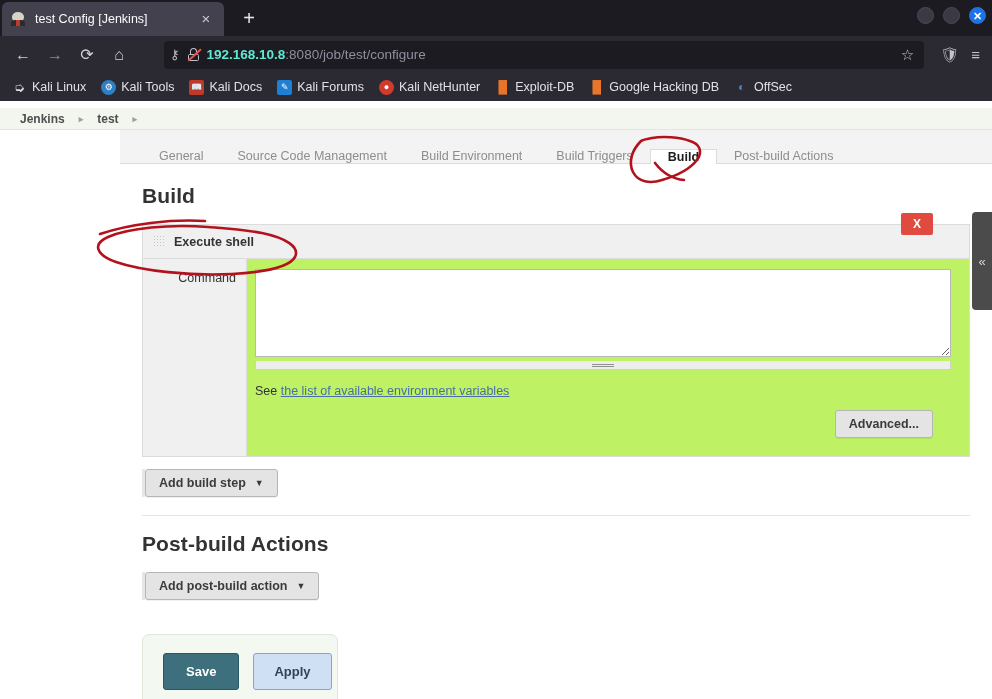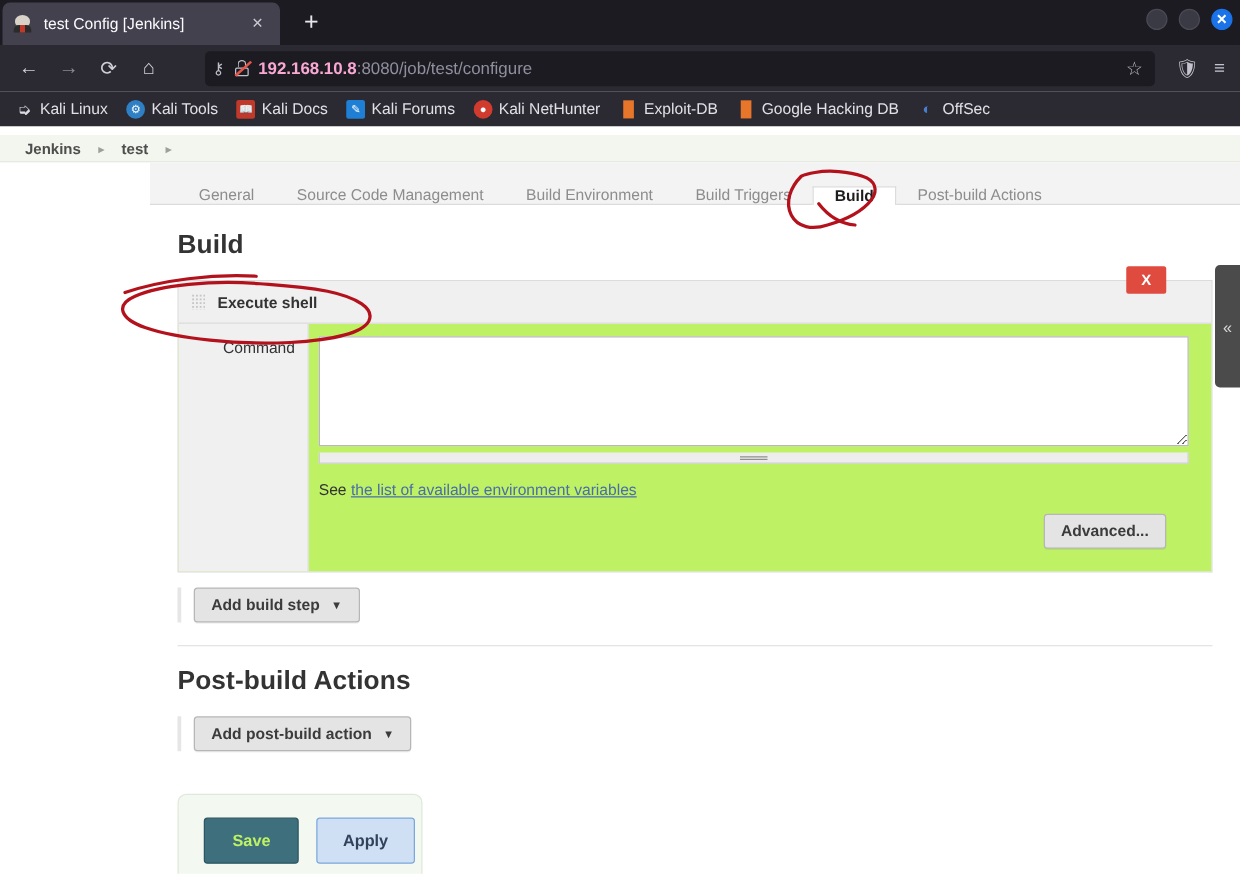--- a/index.html
+++ b/index.html
@@ -79,21 +79,21 @@
   .lockbroken .body { position: absolute; left: 1px; bottom: 1px; width: 11px;
       height: 7px; border: 1.4px solid #c0c0cb; border-radius: 1.5px; }
   .lockbroken .shackle { position: absolute; left: 3px; top: 0px; width: 7px;
       height: 6px; border: 1.4px solid #c0c0cb; border-bottom: none;
       border-radius: 4px 4px 0 0; }
   .lockbroken .slash { position: absolute; left: -1px; top: 6px; width: 17px;
       height: 1.6px; background: #e4564a; transform: rotate(-42deg);
       transform-origin: center; }
   .url { font-size: 13.5px; color: #8f8f9d; white-space: nowrap;
          overflow: hidden; font-family: "Liberation Sans", sans-serif; }
-  .url b { color: #f9a8d4; font-weight: 700; }
+  .url b { color: #5eead4; font-weight: 700; }
   .star { margin-left: auto; color: #c3c3cd; font-size: 15px; padding: 0 4px; }
   .navright { display: flex; align-items: center; gap: 12px; padding-right: 4px; }
   .navright span { color: #c3c3cd; font-size: 15px; }
 
   .bookmarks {
     height: 28px; background: #2b2a33; display: flex; align-items: center;
     padding: 0 6px; gap: 3px; overflow: hidden;
   }
   .bm { display: flex; align-items: center; gap: 5px; padding: 2px 6px;
         color: #e0e0e6; font-size: 12.5px; white-space: nowrap; border-radius: 3px; }
@@ -189,29 +189,29 @@
 
   .btnrow { display: flex; justify-content: flex-end; padding: 12px 18px 14px 0; }
   .gbtn {
     background: #e4e4e4; border: 1px solid #b6b6b6; border-radius: 3px;
     padding: 6px 13px; font-size: 12.5px; color: #3b3b3b; font-weight: bold;
     display: inline-flex; align-items: center; gap: 9px;
     box-shadow: 0 1px 0 rgba(0,0,0,.06);
   }
   .gbtn .caret { font-size: 9px; }
   .addrow { display: flex; padding-left: 0px; margin-top: 2px; }
-  .addrow-wrap { border-left: 3px solid #e6e6e6; padding-left: 10px; }
+  .addrow-wrap { border-left: 3px solid #e6e6e6; padding-left: 0; }
 
   .savebar {
     margin-top: 34px; background: #f3f8f1; border: 1px solid #dfe8da;
     border-radius: 7px; padding: 18px 20px; display: flex; gap: 14px;
     width: 196px;
   }
   .save-btn {
-    background: #3d6f7d; color: #bef264; border: 1px solid #2c5662;
+    background: #3d6f7d; color: #ffffff; border: 1px solid #2c5662;
     border-radius: 3px; padding: 10px 22px; font-size: 13px; font-weight: bold;
   }
   .apply-btn {
     background: #cfe0f5; color: #31425a; border: 1px solid #7ba7dd;
     border-radius: 3px; padding: 10px 20px; font-size: 13px; font-weight: bold;
   }
 
   .sidetab {
     position: absolute; right: 0; top: 104px; width: 20px; height: 98px;
     background: #4b4b4b; border-radius: 4px 0 0 4px;

